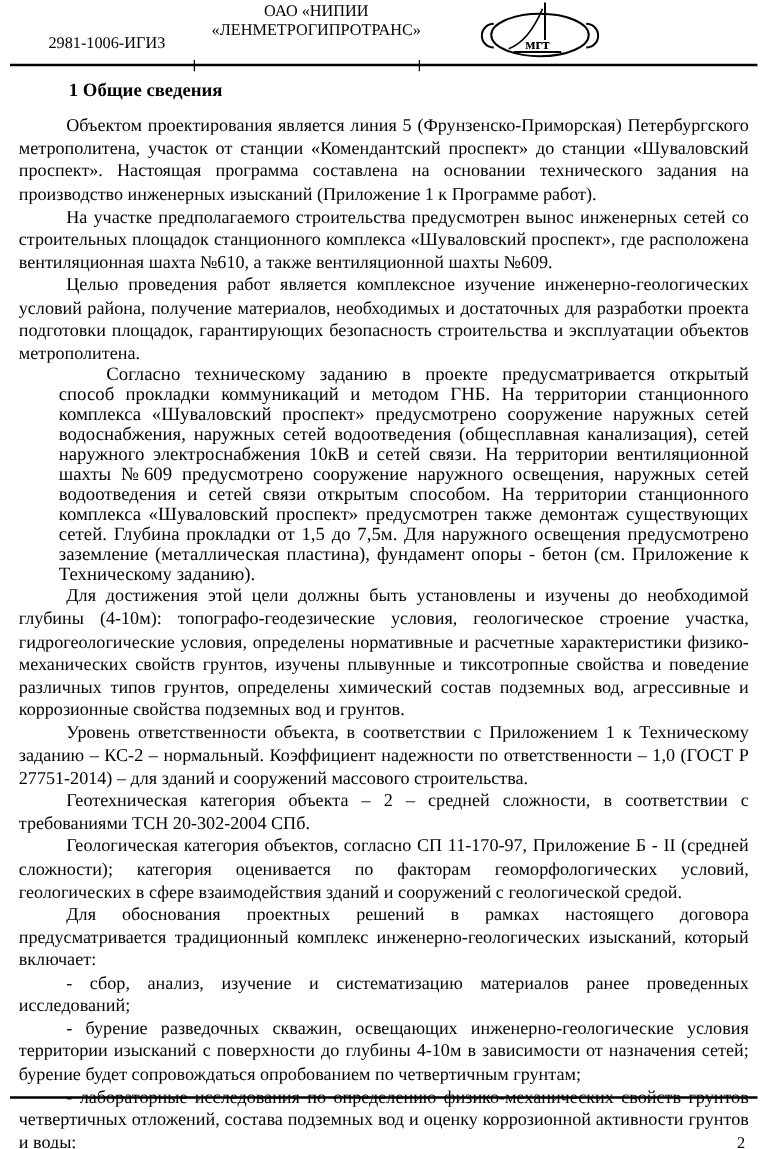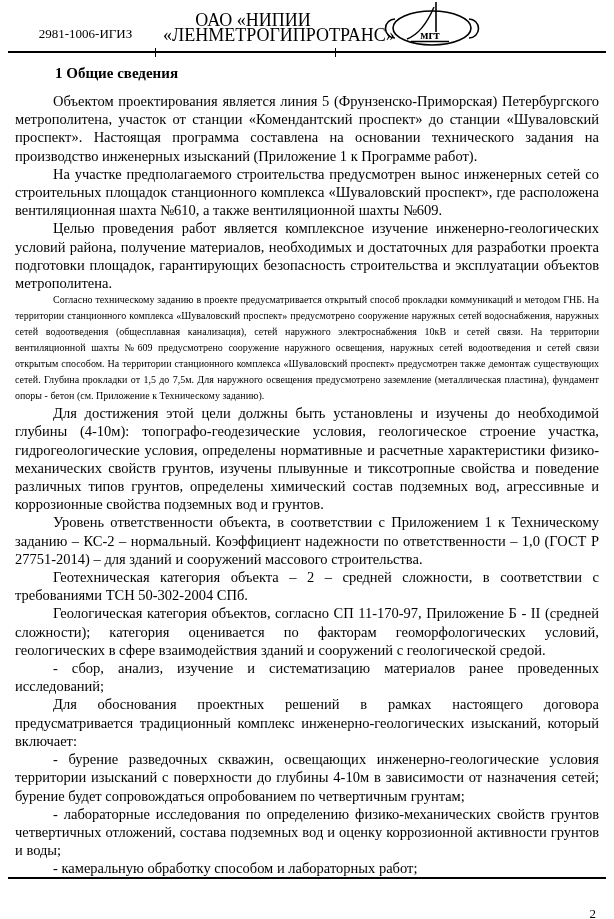--- a/index.html
+++ b/index.html
@@ -25,23 +25,23 @@
   .h-cell { display: flex; flex-direction: column; justify-content: flex-end; }
   .h-left {
     width: 155px;
     text-align: center;
     font-size: 13px;
     padding-bottom: 9px;
   }
   .h-center {
     width: 180px;
     text-align: center;
-    font-size: 18px;
+    font-size: 13px;
     line-height: 15px;
-    padding-bottom: 8px;
+    padding-bottom: 20px;
     font-family: Liberation Serif, serif;
   }
   .h-right { flex: 1; align-items: flex-start; }
   .h-right svg { margin-left: 40px; display: block; }
   .tick {
     position: absolute;
     width: 1px;
     height: 9px;
     background: #000000;
     top: 48px;
@@ -55,22 +55,23 @@
     font-weight: bold;
     margin: 12px 0 10px 40px;
   }
   .para {
     font-size: 14.5px;
     line-height: 18.2px;
     text-align: justify;
     text-indent: 38px;
   }
   .para.small {
-    font-size: 10px;
+    font-size: 15px;
     line-height: 16px;
+    margin-left: 32px;
   }
   
   .footer {
     position: absolute;
     left: 8px;
     right: 8px;
     top: 877px;
     border-top: 2px solid #000000;
   }
   .footer-label {
@@ -112,24 +113,24 @@
   <div class="tick tick-2"></div>
 
   <main class="doc-body">
     <h1 class="section-title">1 Общие сведения</h1>
     <p class="para">Объектом проектирования является  линия 5 (Фрунзенско-Приморская) Петербургского метрополитена, участок от станции «Комендантский проспект» до станции «Шуваловский проспект». Настоящая программа составлена на основании технического задания на производство инженерных изысканий (Приложение 1 к Программе работ).</p>
     <p class="para">На участке предполагаемого строительства предусмотрен вынос инженерных сетей со строительных площадок станционного комплекса «Шуваловский проспект», где расположена вентиляционная шахта №610, а также вентиляционной шахты №609.</p>
     <p class="para">Целью проведения работ является комплексное изучение инженерно-геологических условий района, получение материалов, необходимых и достаточных для разработки проекта подготовки площадок, гарантирующих безопасность строительства и эксплуатации объектов метрополитена.</p>
     <p class="para small">Согласно техническому заданию в проекте предусматривается открытый способ прокладки коммуникаций и методом ГНБ. На территории станционного комплекса «Шуваловский проспект» предусмотрено сооружение наружных сетей водоснабжения, наружных сетей водоотведения (общесплавная канализация), сетей наружного электроснабжения 10кВ и сетей связи. На территории вентиляционной шахты №609 предусмотрено сооружение наружного освещения, наружных сетей водоотведения и сетей связи открытым способом. На территории станционного комплекса «Шуваловский проспект» предусмотрен также демонтаж существующих сетей. Глубина прокладки от 1,5 до 7,5м. Для наружного освещения предусмотрено заземление (металлическая пластина), фундамент опоры - бетон (см. Приложение к Техническому заданию).</p>
     <p class="para">Для достижения этой цели должны быть установлены и изучены до необходимой глубины (4-10м): топографо-геодезические условия, геологическое строение участка, гидрогеологические условия, определены нормативные и расчетные характеристики физико-механических свойств грунтов, изучены плывунные и тиксотропные свойства и поведение различных типов грунтов, определены химический состав подземных вод, агрессивные и коррозионные свойства подземных вод и грунтов.</p>
     <p class="para">Уровень ответственности объекта, в соответствии с Приложением 1 к Техническому заданию – КС-2 – нормальный. Коэффициент надежности по ответственности – 1,0 (ГОСТ Р 27751-2014) – для зданий и сооружений массового строительства.</p>
-    <p class="para">Геотехническая категория объекта – 2 – средней сложности, в соответствии с требованиями ТСН 50-302-2004 СПб.</p>
+    <p class="para">Геотехническая категория объекта – 2 – средней сложности, в соответствии с требованиями ТСН 20-302-2004 СПб.</p>
     <p class="para">Геологическая категория объектов, согласно СП 11-170-97, Приложение Б - II (средней сложности); категория оценивается по факторам геоморфологических условий, геологических в сфере взаимодействия зданий и сооружений с геологической средой.</p>
+    <p class="para">Для обоснования проектных решений в рамках настоящего договора предусматривается традиционный комплекс инженерно-геологических изысканий, который включает:</p>
     <p class="para">- сбор, анализ, изучение и систематизацию материалов ранее проведенных исследований;</p>
-    <p class="para">Для обоснования проектных решений в рамках настоящего договора предусматривается традиционный комплекс инженерно-геологических изысканий, который включает:</p>
     <p class="para">- бурение разведочных скважин, освещающих инженерно-геологические условия территории изысканий с поверхности до глубины 4-10м в зависимости от назначения сетей; бурение будет сопровождаться опробованием по четвертичным грунтам;</p>
     <p class="para">- лабораторные исследования по определению физико-механических свойств грунтов четвертичных отложений, состава подземных вод и оценку коррозионной активности грунтов и воды;</p>
     <p class="para">- камеральную обработку способом и лабораторных работ;</p>
   </main>
 
   <footer class="footer">
     <div class="page-number">2</div>
   </footer>
 
 </div>

